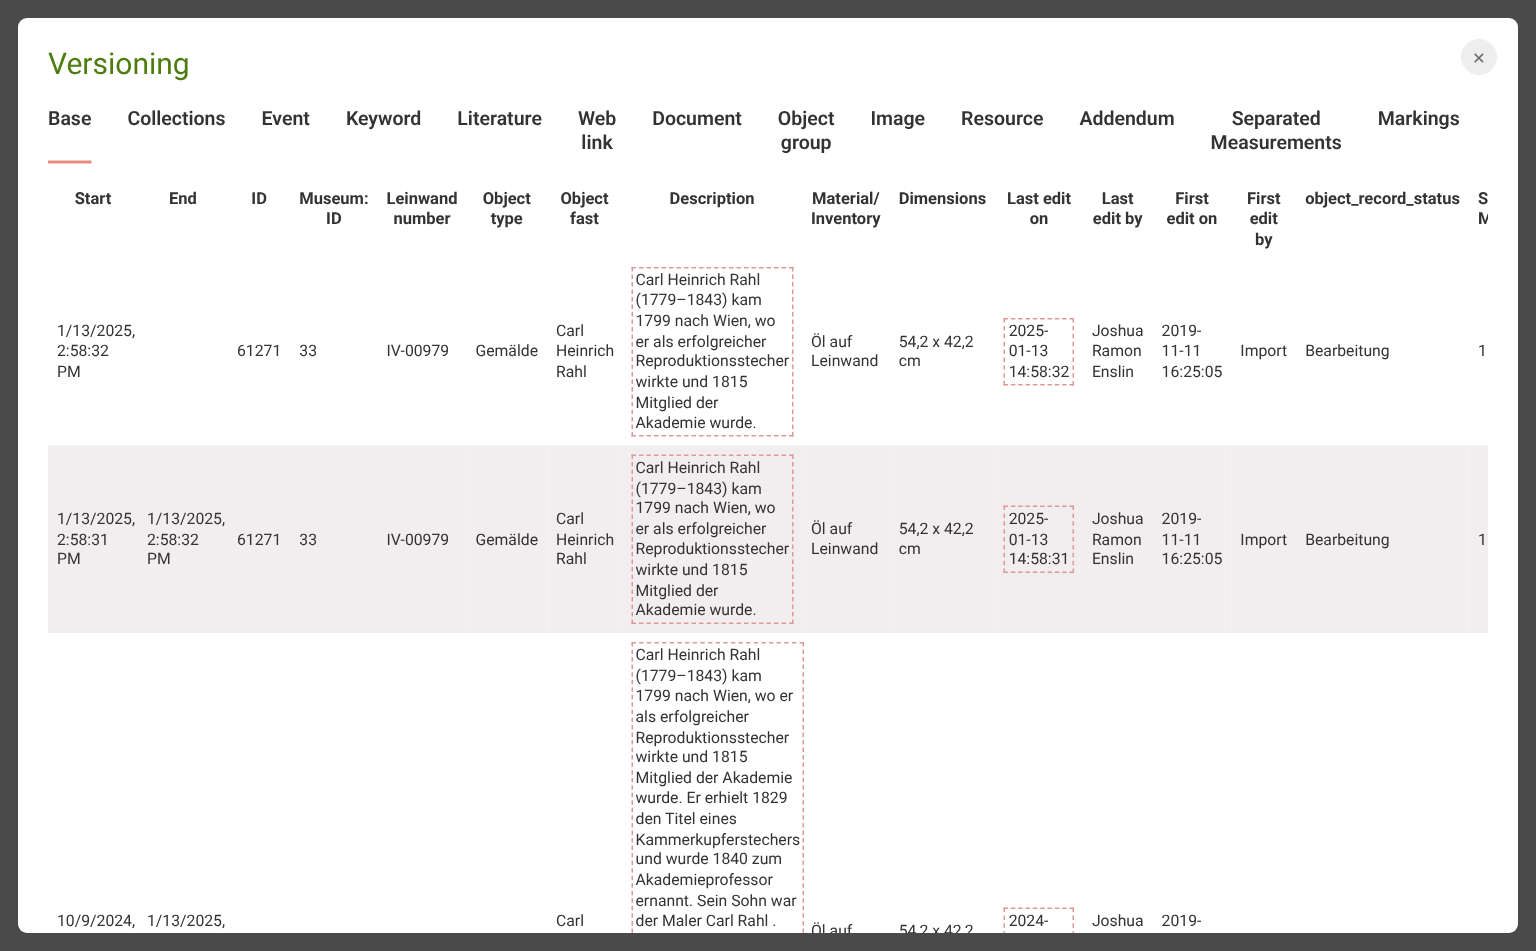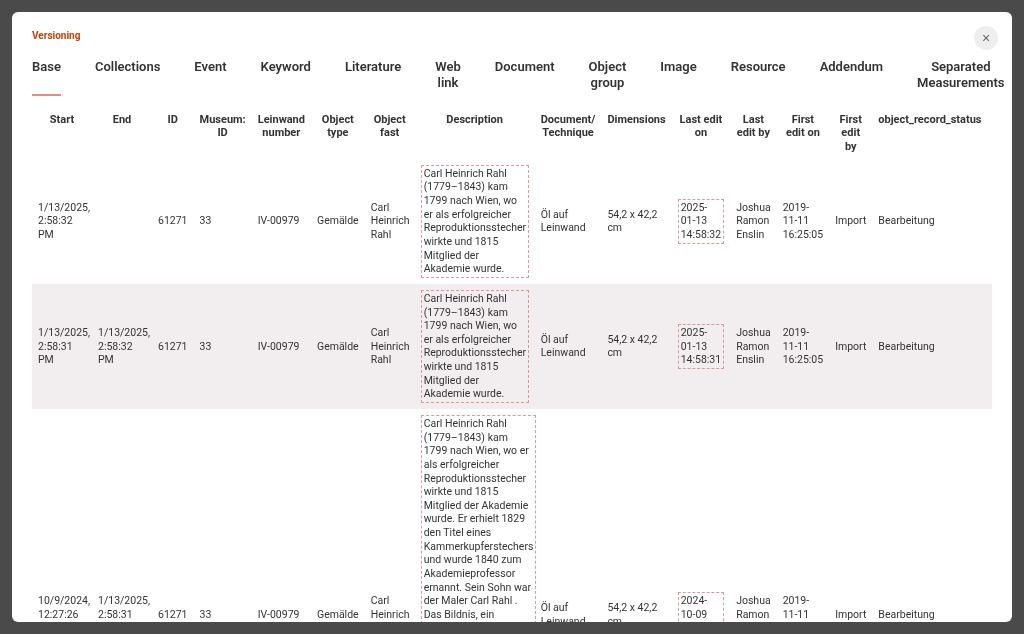--- a/index.html
+++ b/index.html
@@ -36,28 +36,28 @@
     border: none;
     cursor: pointer;
     font-size: 14px;
     color: #666;
     line-height: 1;
     display: flex;
     align-items: center;
     justify-content: center;
   }
   .title {
-    font-size: 10px;
-    color: #c2410c;
+    font-size: 20px;
+    color: #4d7c0f;
     margin: 0 0 18px 0;
-    font-weight: 700;
+    font-weight: 400;
   }
   .tabs {
     display: flex;
-    gap: 34px;
+    gap: 24px;
     border-bottom: 1px solid transparent;
     margin-bottom: 10px;
     font-size: 13px;
     font-weight: 600;
     color: #333;
     flex-wrap: nowrap;
   }
   .tab {
     cursor: pointer;
     padding-bottom: 6px;
@@ -130,21 +130,21 @@
       <thead>
         <tr>
           <th>Start</th>
           <th>End</th>
           <th>ID</th>
           <th>Museum: ID</th>
           <th>Leinwand number</th>
           <th>Object type</th>
           <th>Object fast</th>
           <th style="min-width:110px">Description</th>
-          <th>Document/ Technique</th>
+          <th>Material/ Inventory</th>
           <th>Dimensions</th>
           <th>Last edit on</th>
           <th>Last edit by</th>
           <th>First edit on</th>
           <th>First edit by</th>
           <th>object_record_status</th>
           <th>Social Media</th>
 
         </tr>
       </thead>

